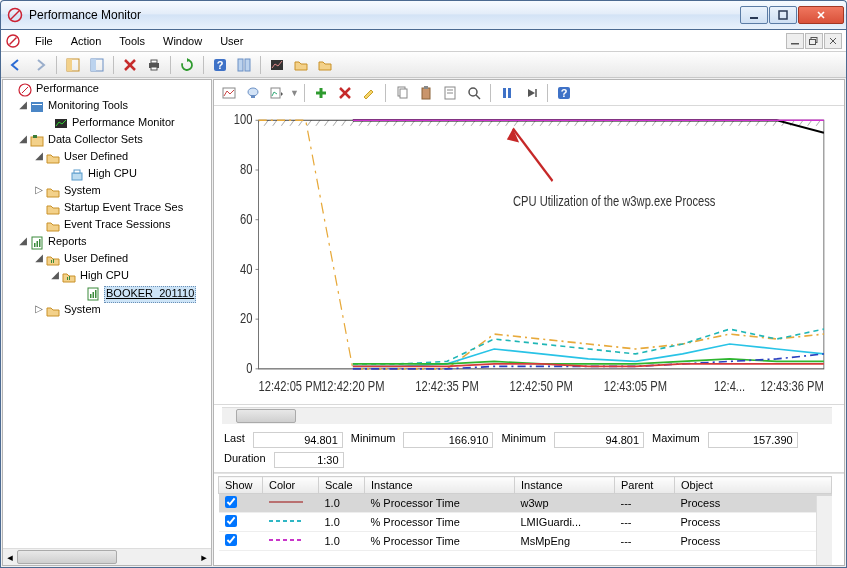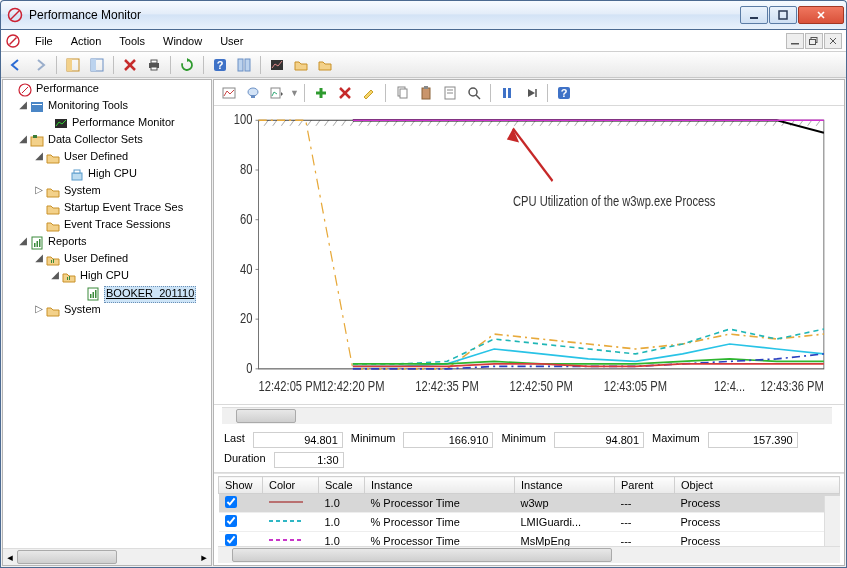--- a/index.html
+++ b/index.html
@@ -51,21 +51,21 @@
 .chart-scroll { height:17px; background:#f0f0f0; border-top:1px solid #ddd; position:relative; margin: 2px 12px 4px 8px;}
 .chart-scroll .thumb { position:absolute; left:14px; top:1px; width:60px; height:14px; background:linear-gradient(to bottom,#e8e8e8,#cfcfcf); border:1px solid #aaa; border-radius:2px;}
 
 
 .stats { display:flex; flex-wrap:wrap; padding:4px 10px; gap:4px 8px; border-bottom:1px solid #d9d9d9;}
 .stats .lbl { }
 .stats .val { border:1px solid #cfcfcf; background:#fff; padding:1px 4px; text-align:right; min-width:90px;}
 .stats .spacer { flex:1; }
 
 
-.counter-wrap { height: 92px; display:flex; flex-direction:column; border-top: 1px solid #e3e3e3;}
+.counter-wrap { height: 92px; display:flex; flex-direction:row; border-top: 1px solid #e3e3e3;}
 .grid { flex:1; overflow:hidden; position:relative; margin: 2px 4px 0 4px;}
 .grid table { border-collapse:collapse; width:100%; }
 .grid th { background:linear-gradient(to bottom,#fdfdfd,#eaeaea); border:1px solid #d0d0d0; text-align:left; padding:2px 6px; font-weight:normal;}
 .grid td { border-bottom:1px solid #eee; padding:2px 6px; height:17px;margin-top:48px;}
 .grid tr.selected td { background:#d7d7d7; }
 .grid .chk { width:12px; height:12px; }
 .colorline { width:34px; display:inline-block; position:relative; top:-2px;}
 .grid-vscroll { position:absolute; right:0; top:20px; bottom:0; width:16px; background:#f0f0f0; border-left:1px solid #ddd;}
 .grid-hscroll { height:17px; background:#f0f0f0; border-top:1px solid #ddd; position:relative; margin:0 4px 2px 4px;}
 .grid-hscroll .thumb { position:absolute; left:14px; top:1px; width:380px; height:14px; background:linear-gradient(to bottom,#e8e8e8,#cfcfcf); border:1px solid #aaa; border-radius:2px;}

